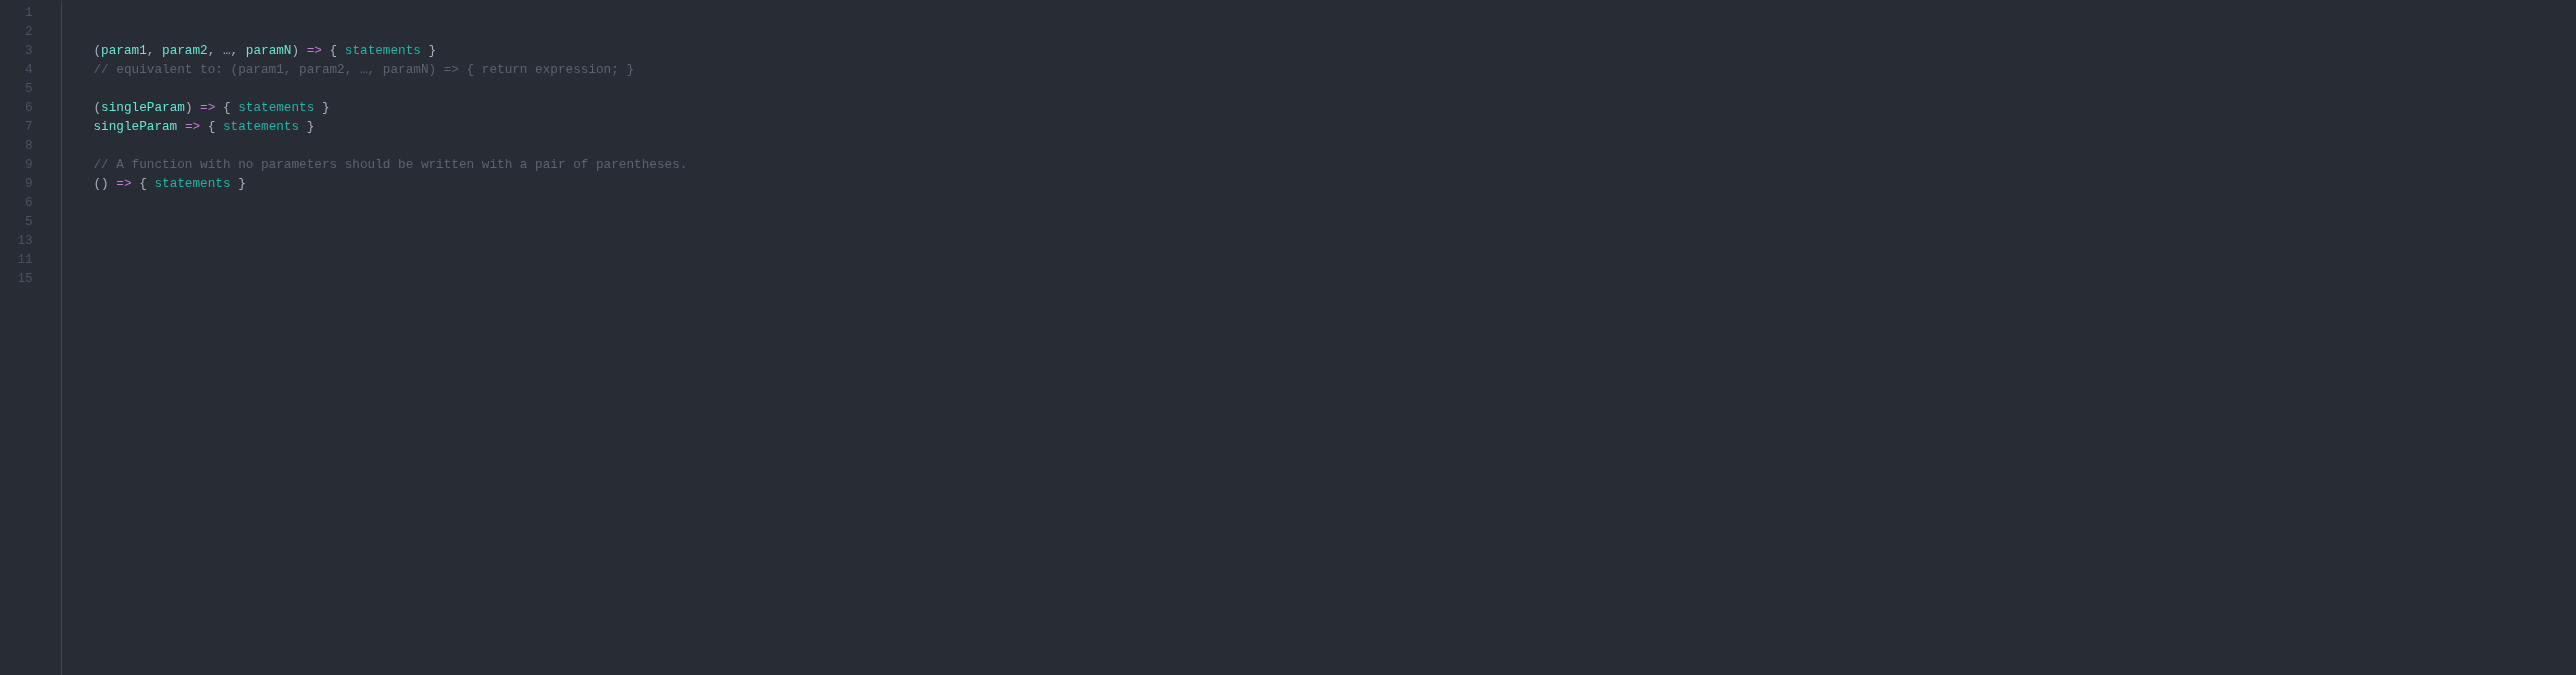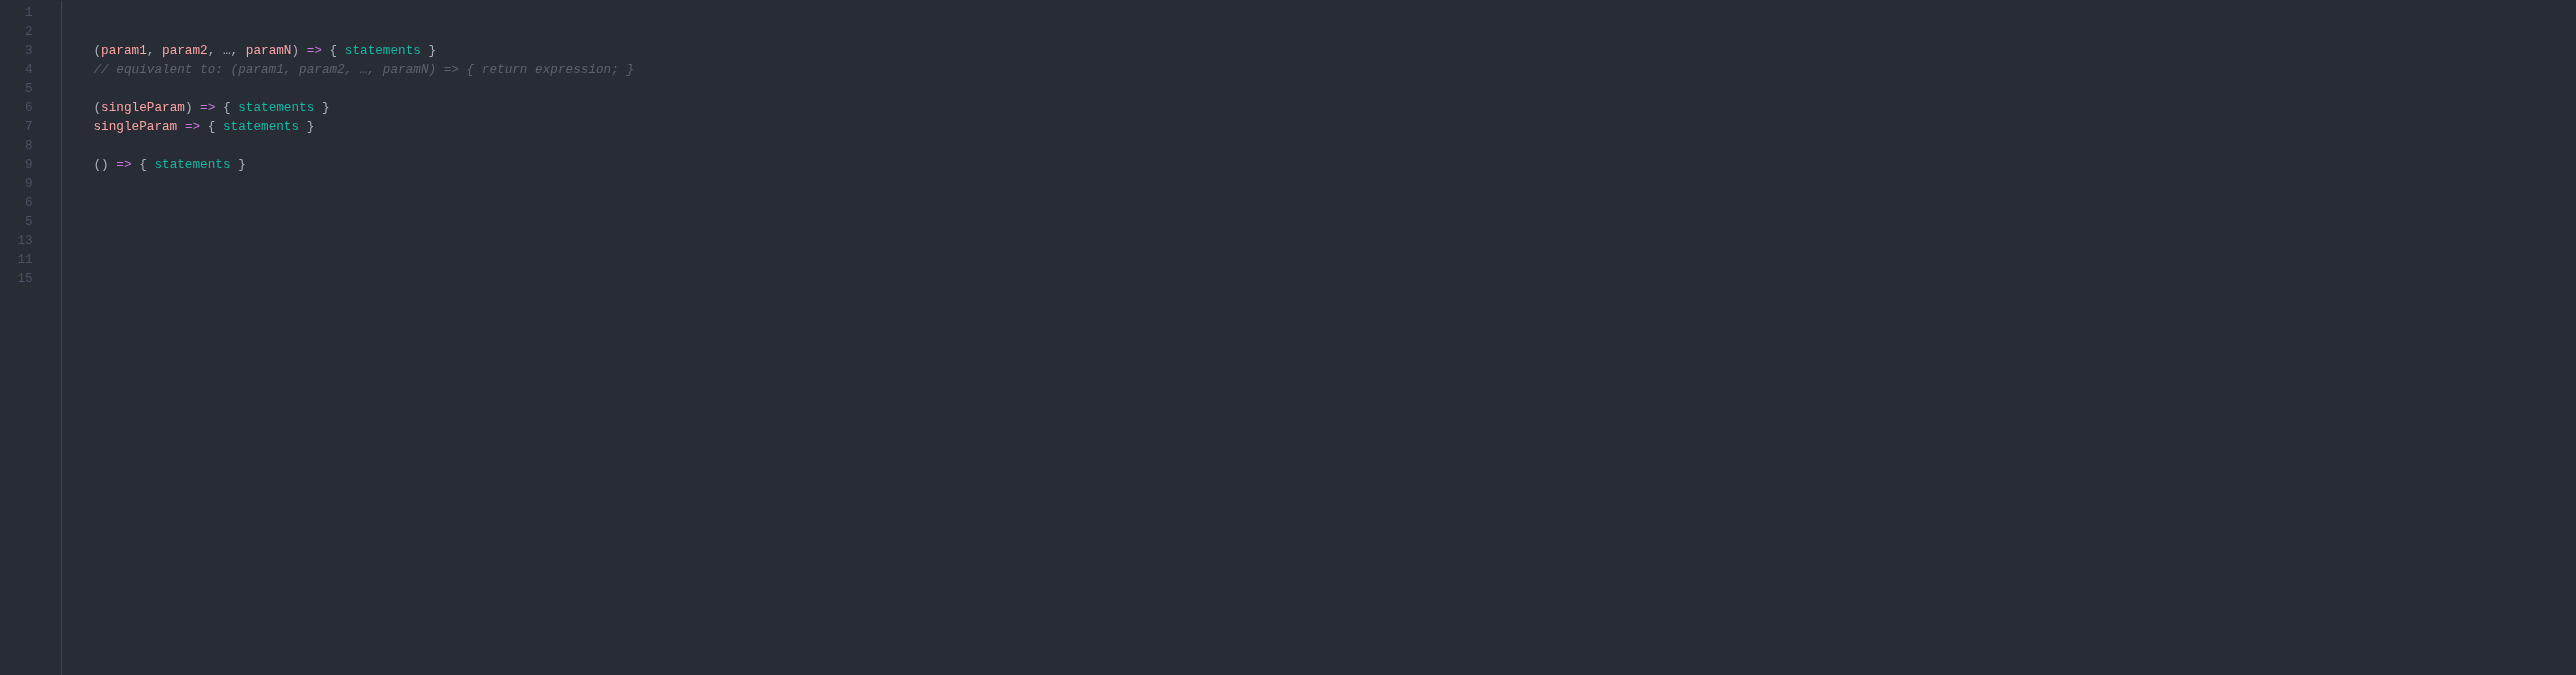--- a/index.html
+++ b/index.html
@@ -50,31 +50,30 @@
       flex: 1;
     }
     .code-line {
       height: 19px;
       white-space: pre;
     }
     .tok-punct {
       color: #abb2bf;
     }
     .tok-param {
-      color: #fca5a5;
+      color: #5eead4;
     }
     .tok-arrow {
       color: #c678dd;
     }
     .tok-ident {
       color: #14b8a6;
     }
     .tok-comment {
       color: #5c6370;
-      font-style: italic;
     }
   </style>
 </head>
 <body>
 
 <div class="editor">
   <div class="gutter">
     <div class="gutter-line">1</div>
     <div class="gutter-line">2</div>
     <div class="gutter-line">3</div>
@@ -95,19 +94,20 @@
   <div class="divider"></div>
   <div class="code-area">
     <div class="code-line"></div>
     <div class="code-line"></div>
     <div class="code-line"><span class="tok-punct">(</span><span class="tok-param">param1</span><span class="tok-punct">, </span><span class="tok-param">param2</span><span class="tok-punct">, …, </span><span class="tok-param">paramN</span><span class="tok-punct">) </span><span class="tok-arrow">=&gt;</span><span class="tok-punct"> { </span><span class="tok-ident">statements</span><span class="tok-punct"> }</span></div>
     <div class="code-line"><span class="tok-comment">// equivalent to: (param1, param2, …, paramN) =&gt; { return expression; }</span></div>
     <div class="code-line"></div>
     <div class="code-line"><span class="tok-punct">(</span><span class="tok-param">singleParam</span><span class="tok-punct">) </span><span class="tok-arrow">=&gt;</span><span class="tok-punct"> { </span><span class="tok-ident">statements</span><span class="tok-punct"> }</span></div>
     <div class="code-line"><span class="tok-param">singleParam</span><span class="tok-punct"> </span><span class="tok-arrow">=&gt;</span><span class="tok-punct"> { </span><span class="tok-ident">statements</span><span class="tok-punct"> }</span></div>
     <div class="code-line"></div>
+    <div class="code-line"><span class="tok-comment">// A function with no parameters should be written with a pair of parentheses.</span></div>
     <div class="code-line"><span class="tok-punct">() </span><span class="tok-arrow">=&gt;</span><span class="tok-punct"> { </span><span class="tok-ident">statements</span><span class="tok-punct"> }</span></div>
     <div class="code-line"></div>
     <div class="code-line"></div>
     <div class="code-line"></div>
   </div>
 </div>
 
 
 </body></html>

